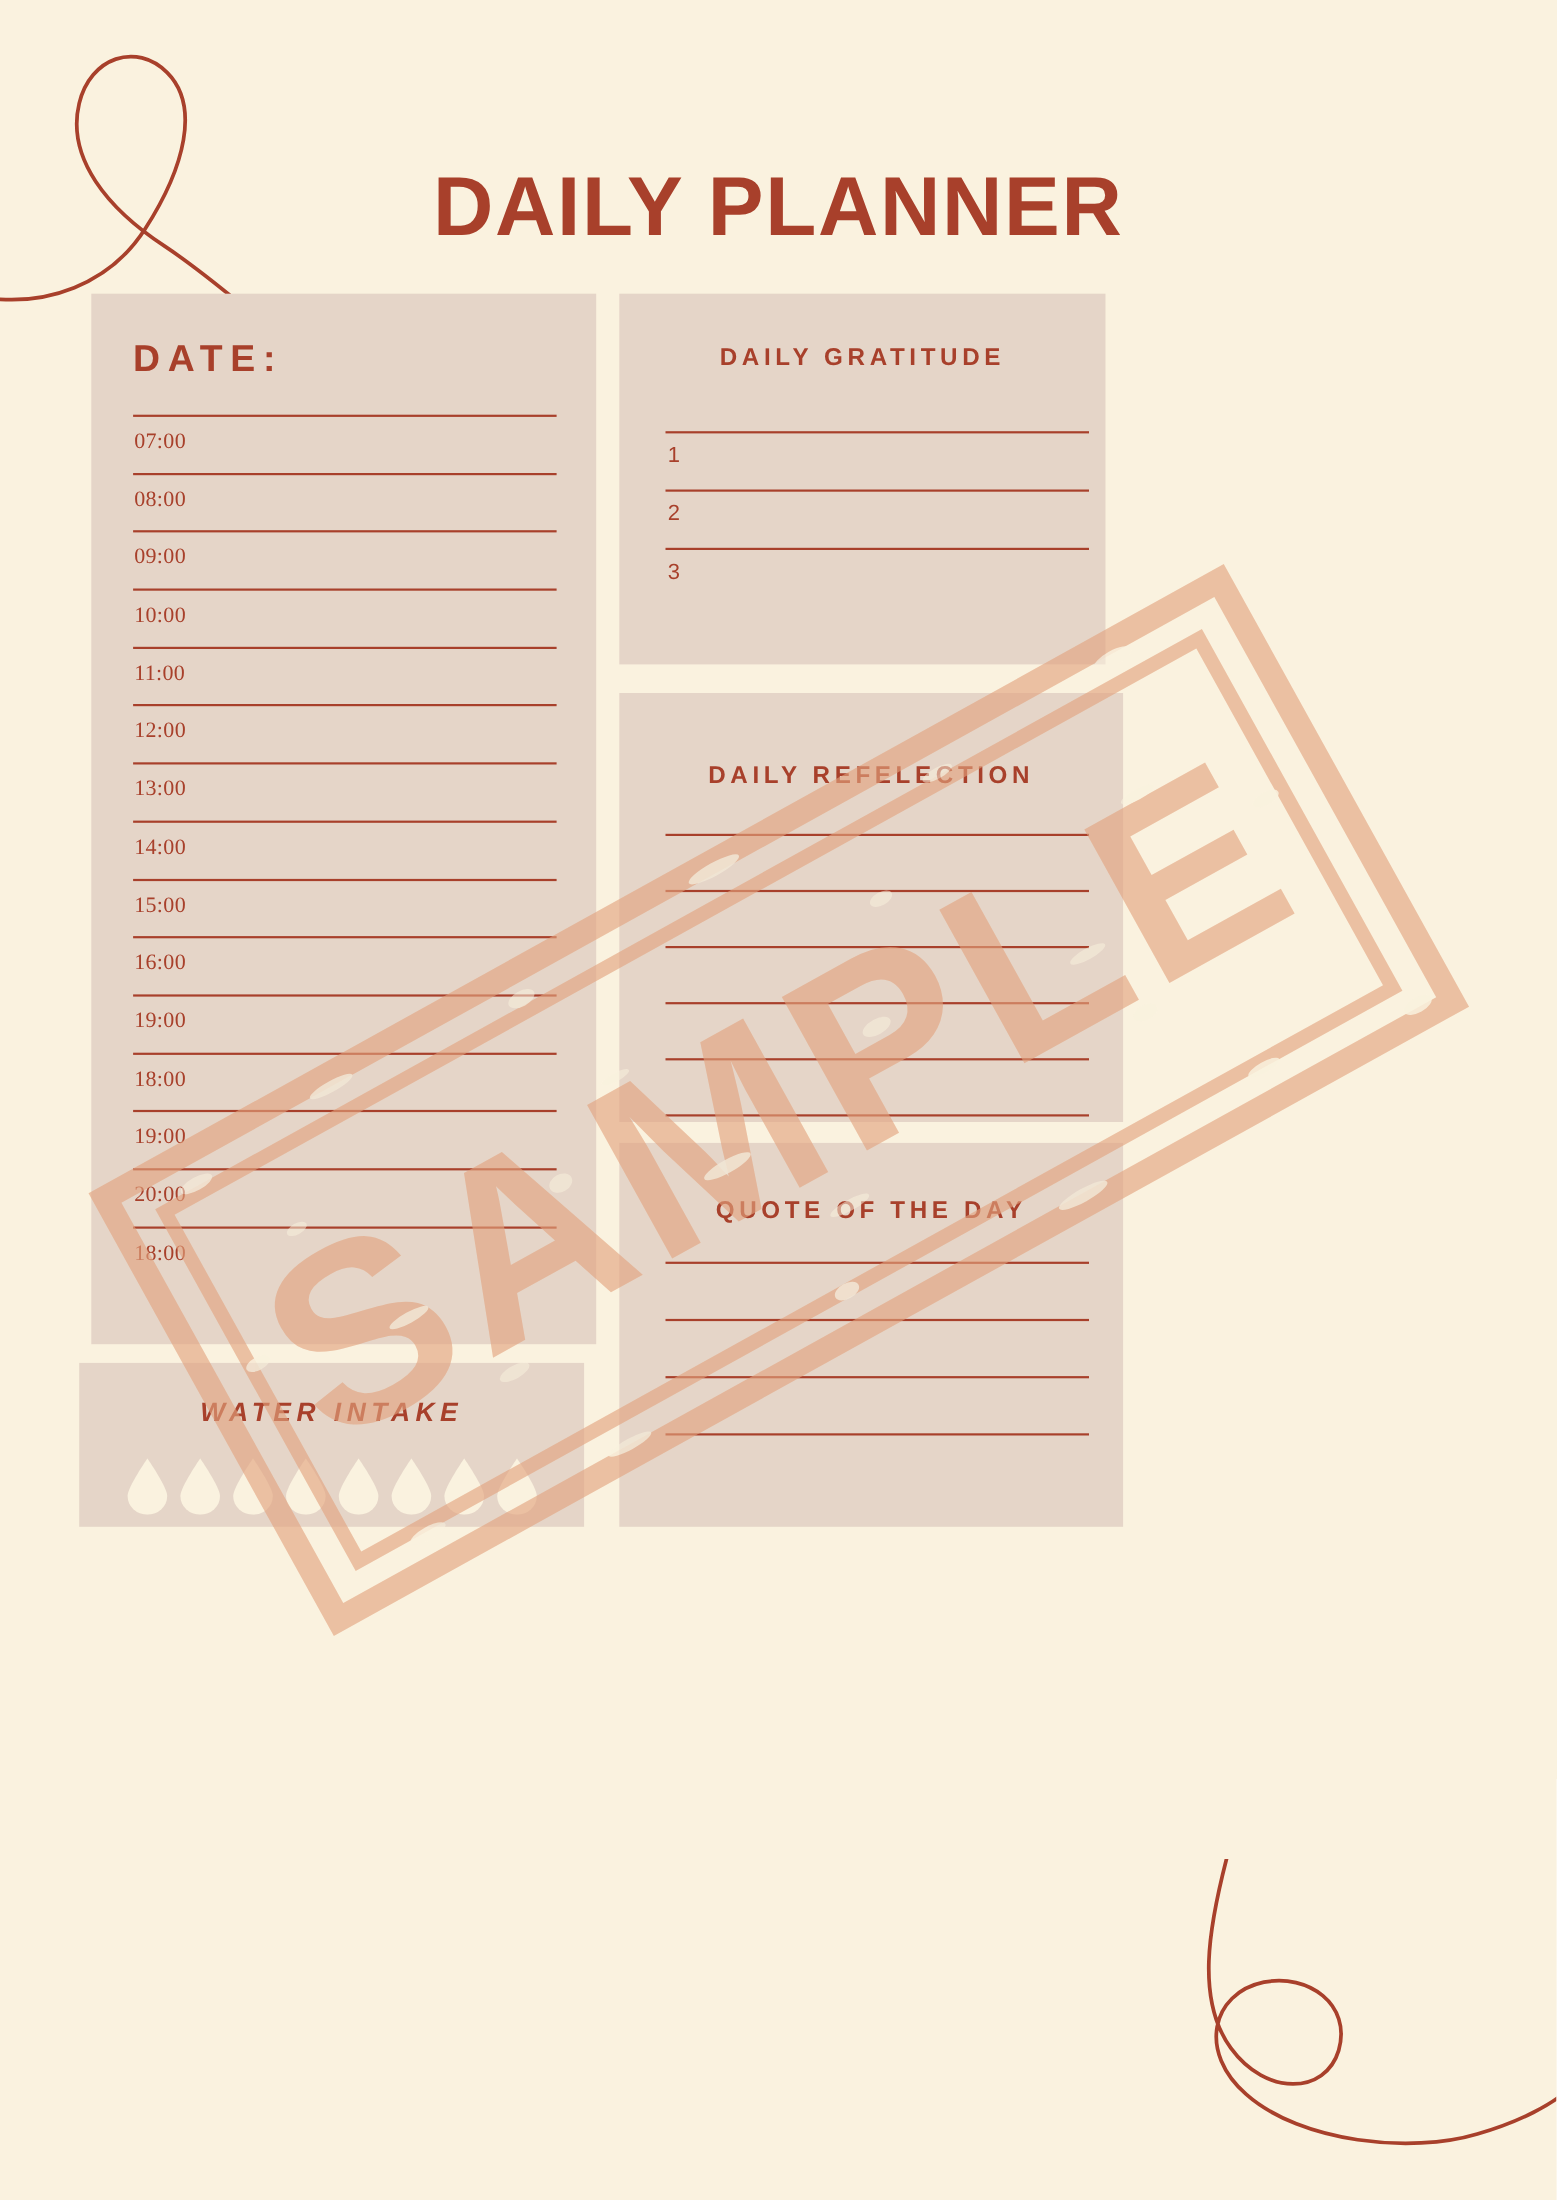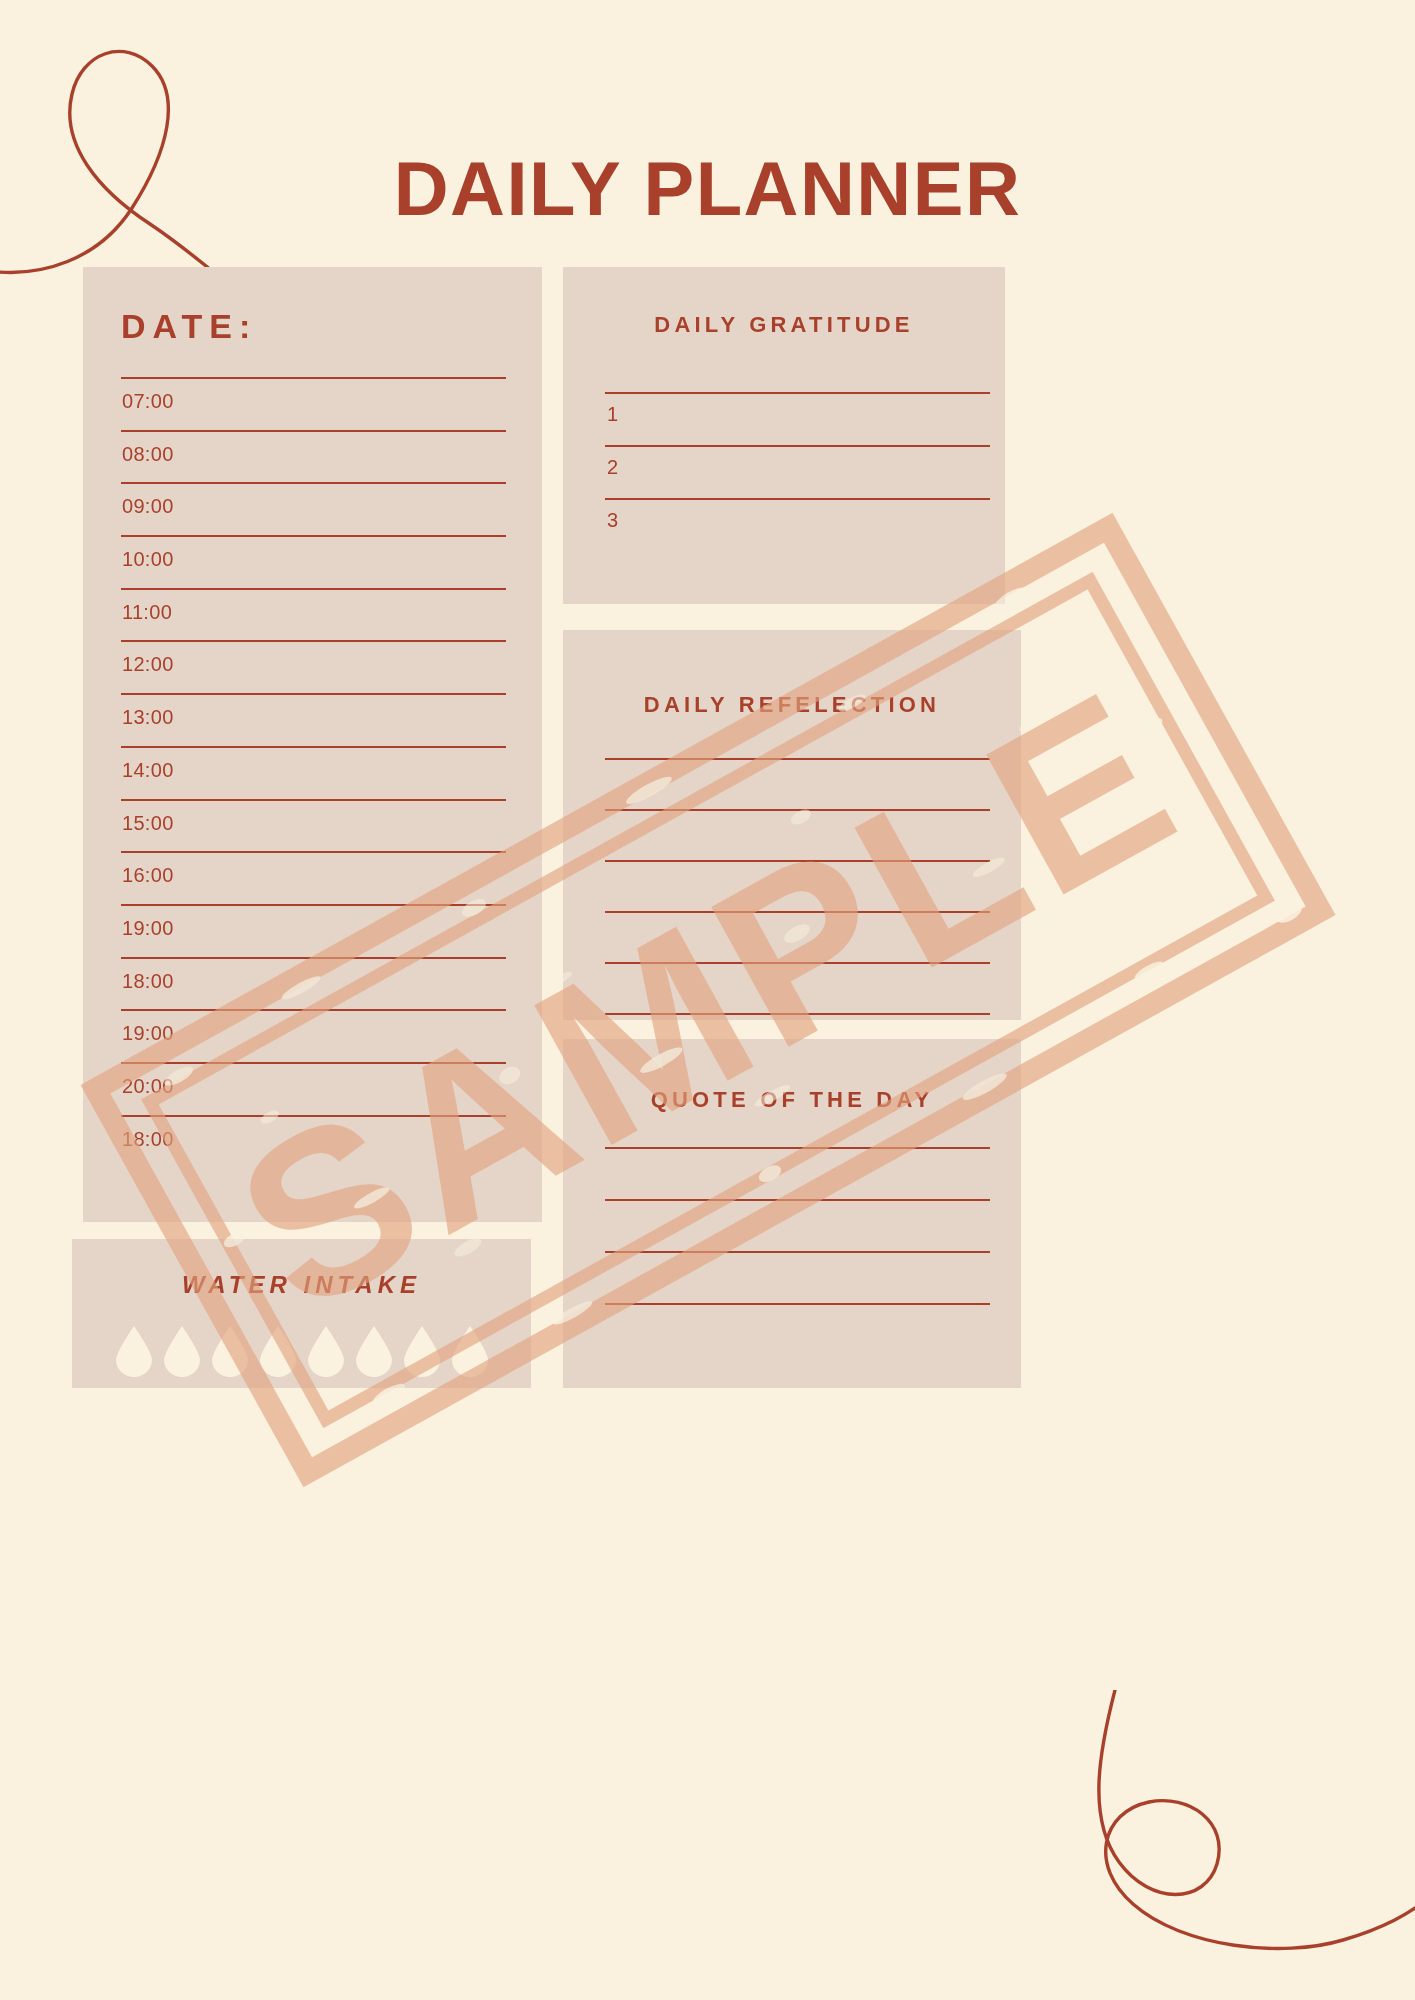--- a/index.html
+++ b/index.html
@@ -54,20 +54,21 @@
   
   #schedule {
     position: absolute;
     left: 38px; top: 110px;
     width: 385px;
   }
   .sched-row {
     height: 52.7px;
     border-top: 2px solid #a8402b;
     position: relative;
+    font-family: Liberation Serif, serif;
   }
   .sched-time {
     position: absolute;
     left: 1px; top: 11px;
     color: #a8402b;
     font-size: 20px;
     letter-spacing: 0.3px;
   }
 
   

